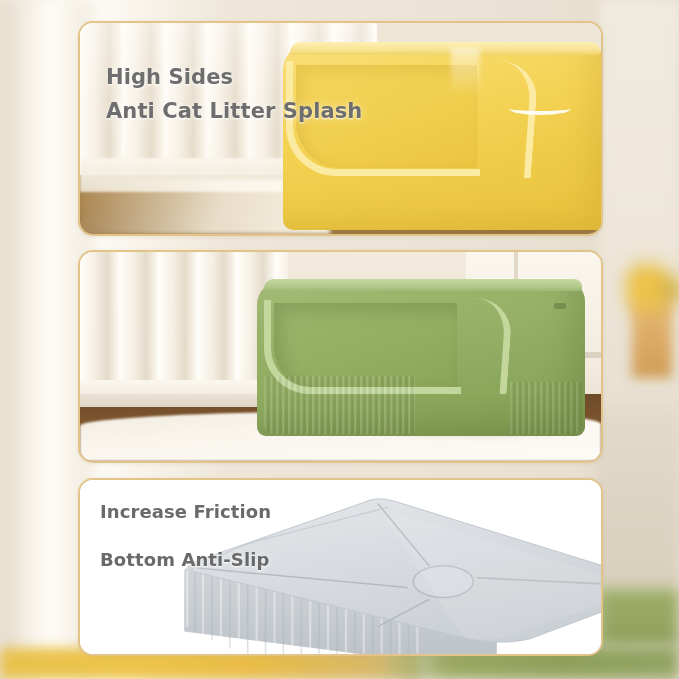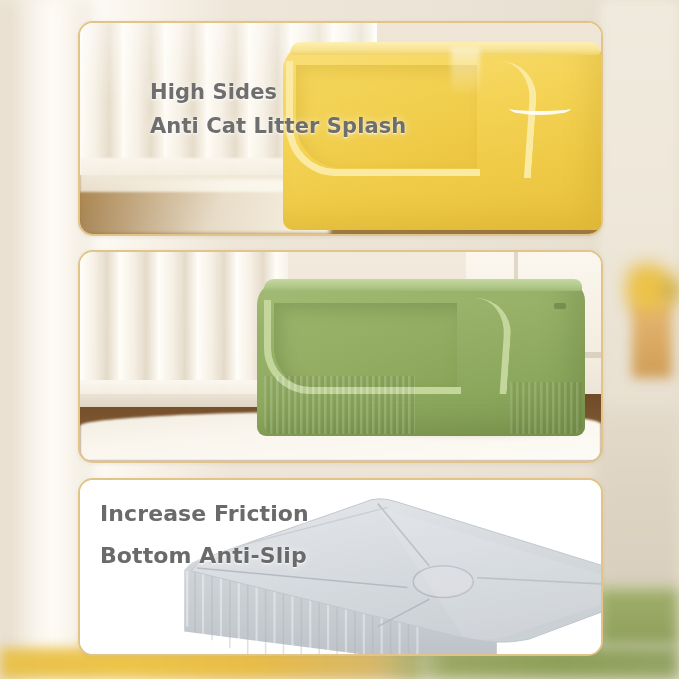--- a/index.html
+++ b/index.html
@@ -113,25 +113,25 @@
     z-index:40;
     color:#6e6e6e;
     font-weight:700;
     line-height:1.30;
     letter-spacing:.1px;
     white-space:nowrap;
     text-shadow: 0 1px 2px rgba(255,255,255,.85),
                  0 0 10px rgba(255,255,255,.6);
     pointer-events:none;
   }
-  #cap-1 { left:26px; top:56px;  font-size:21px;margin-left:44px; }
-  #cap-3 { left:20px; top:20px;  font-size:22px; color:#6a6a6a; }
+  #cap-1 { left:26px; top:41px;  font-size:21px; }
+  #cap-3 { left:20px; top:20px;  font-size:18px; color:#6a6a6a; }
   .caption .ln { display:block; }
   #cap-1 .ln + .ln, #cap-2 .ln + .ln { margin-top:7px;text-align:center; }
-  #cap-3 .ln + .ln { margin-top:13px; }
+  #cap-3 .ln + .ln { margin-top:25px; }
 
   
   .p1-wall {
     position:absolute; left:0; top:0; width:100%; height:78%;
     background: linear-gradient(180deg,#efe6d7 0%, #ece2d1 60%, #e3d7c2 100%);
   }
   .p1-curtain {
     position:absolute; left:0; top:0; width:57%; height:80%;
     background:
       repeating-linear-gradient(90deg,

